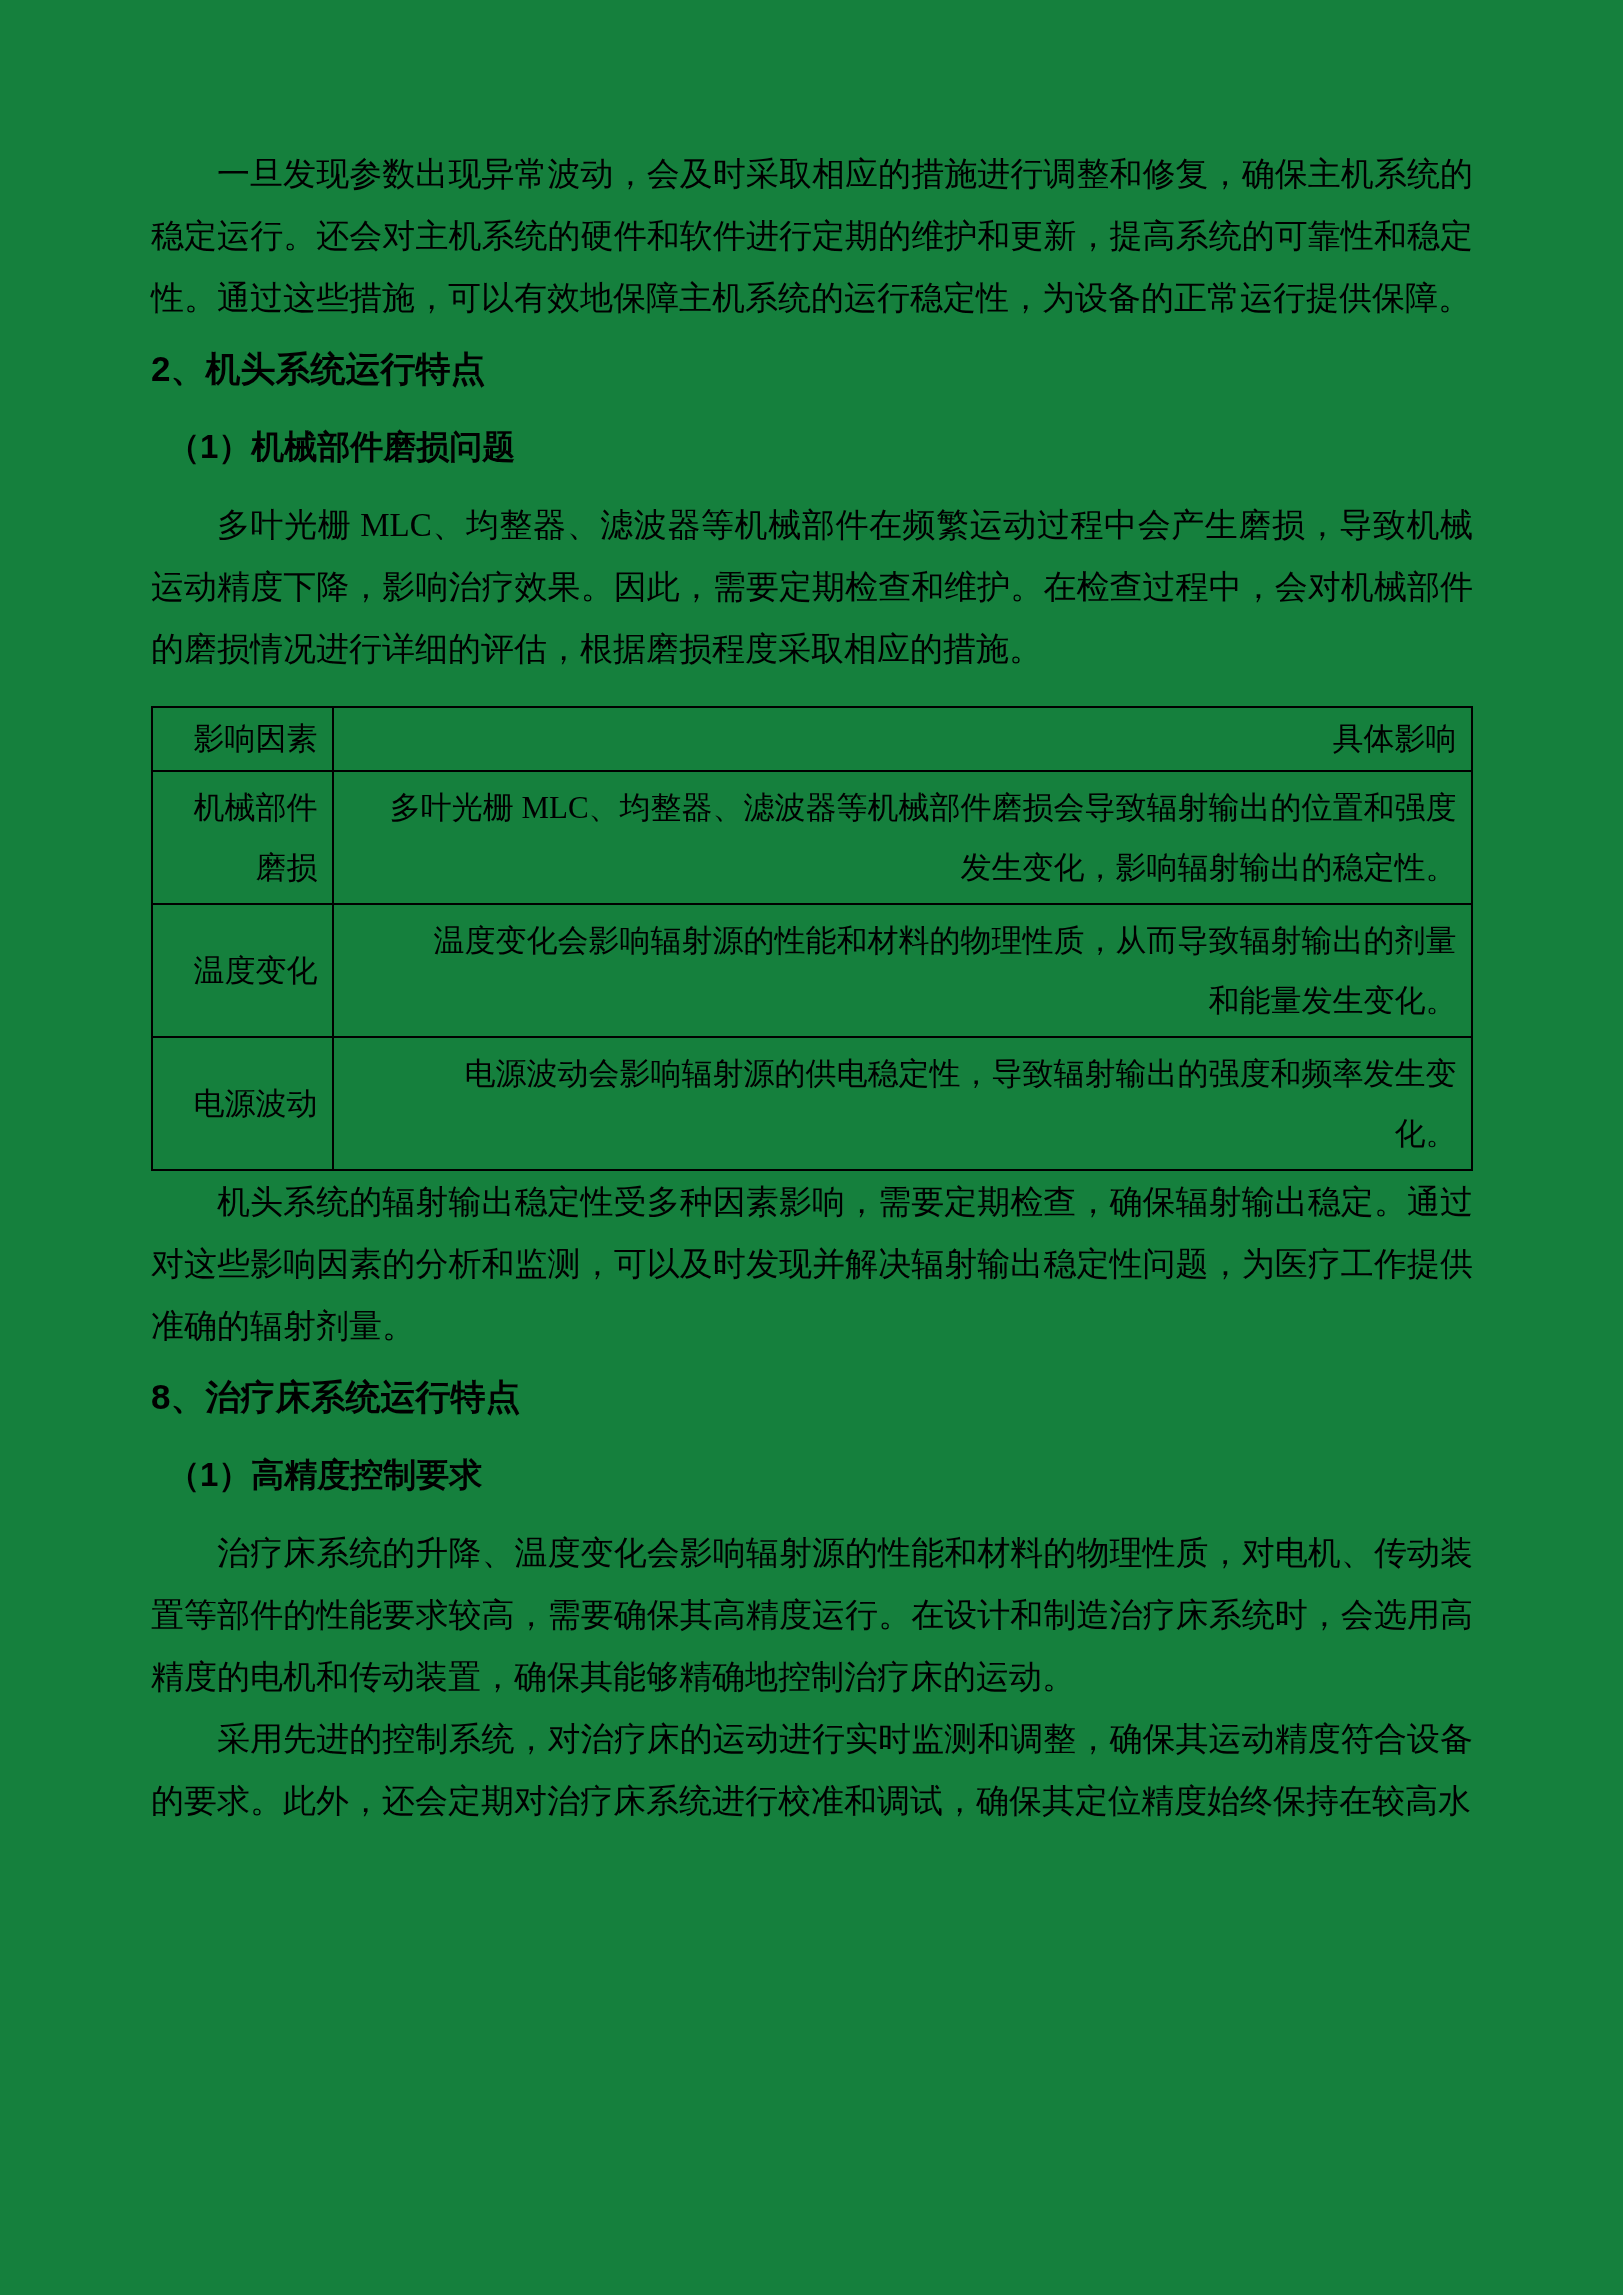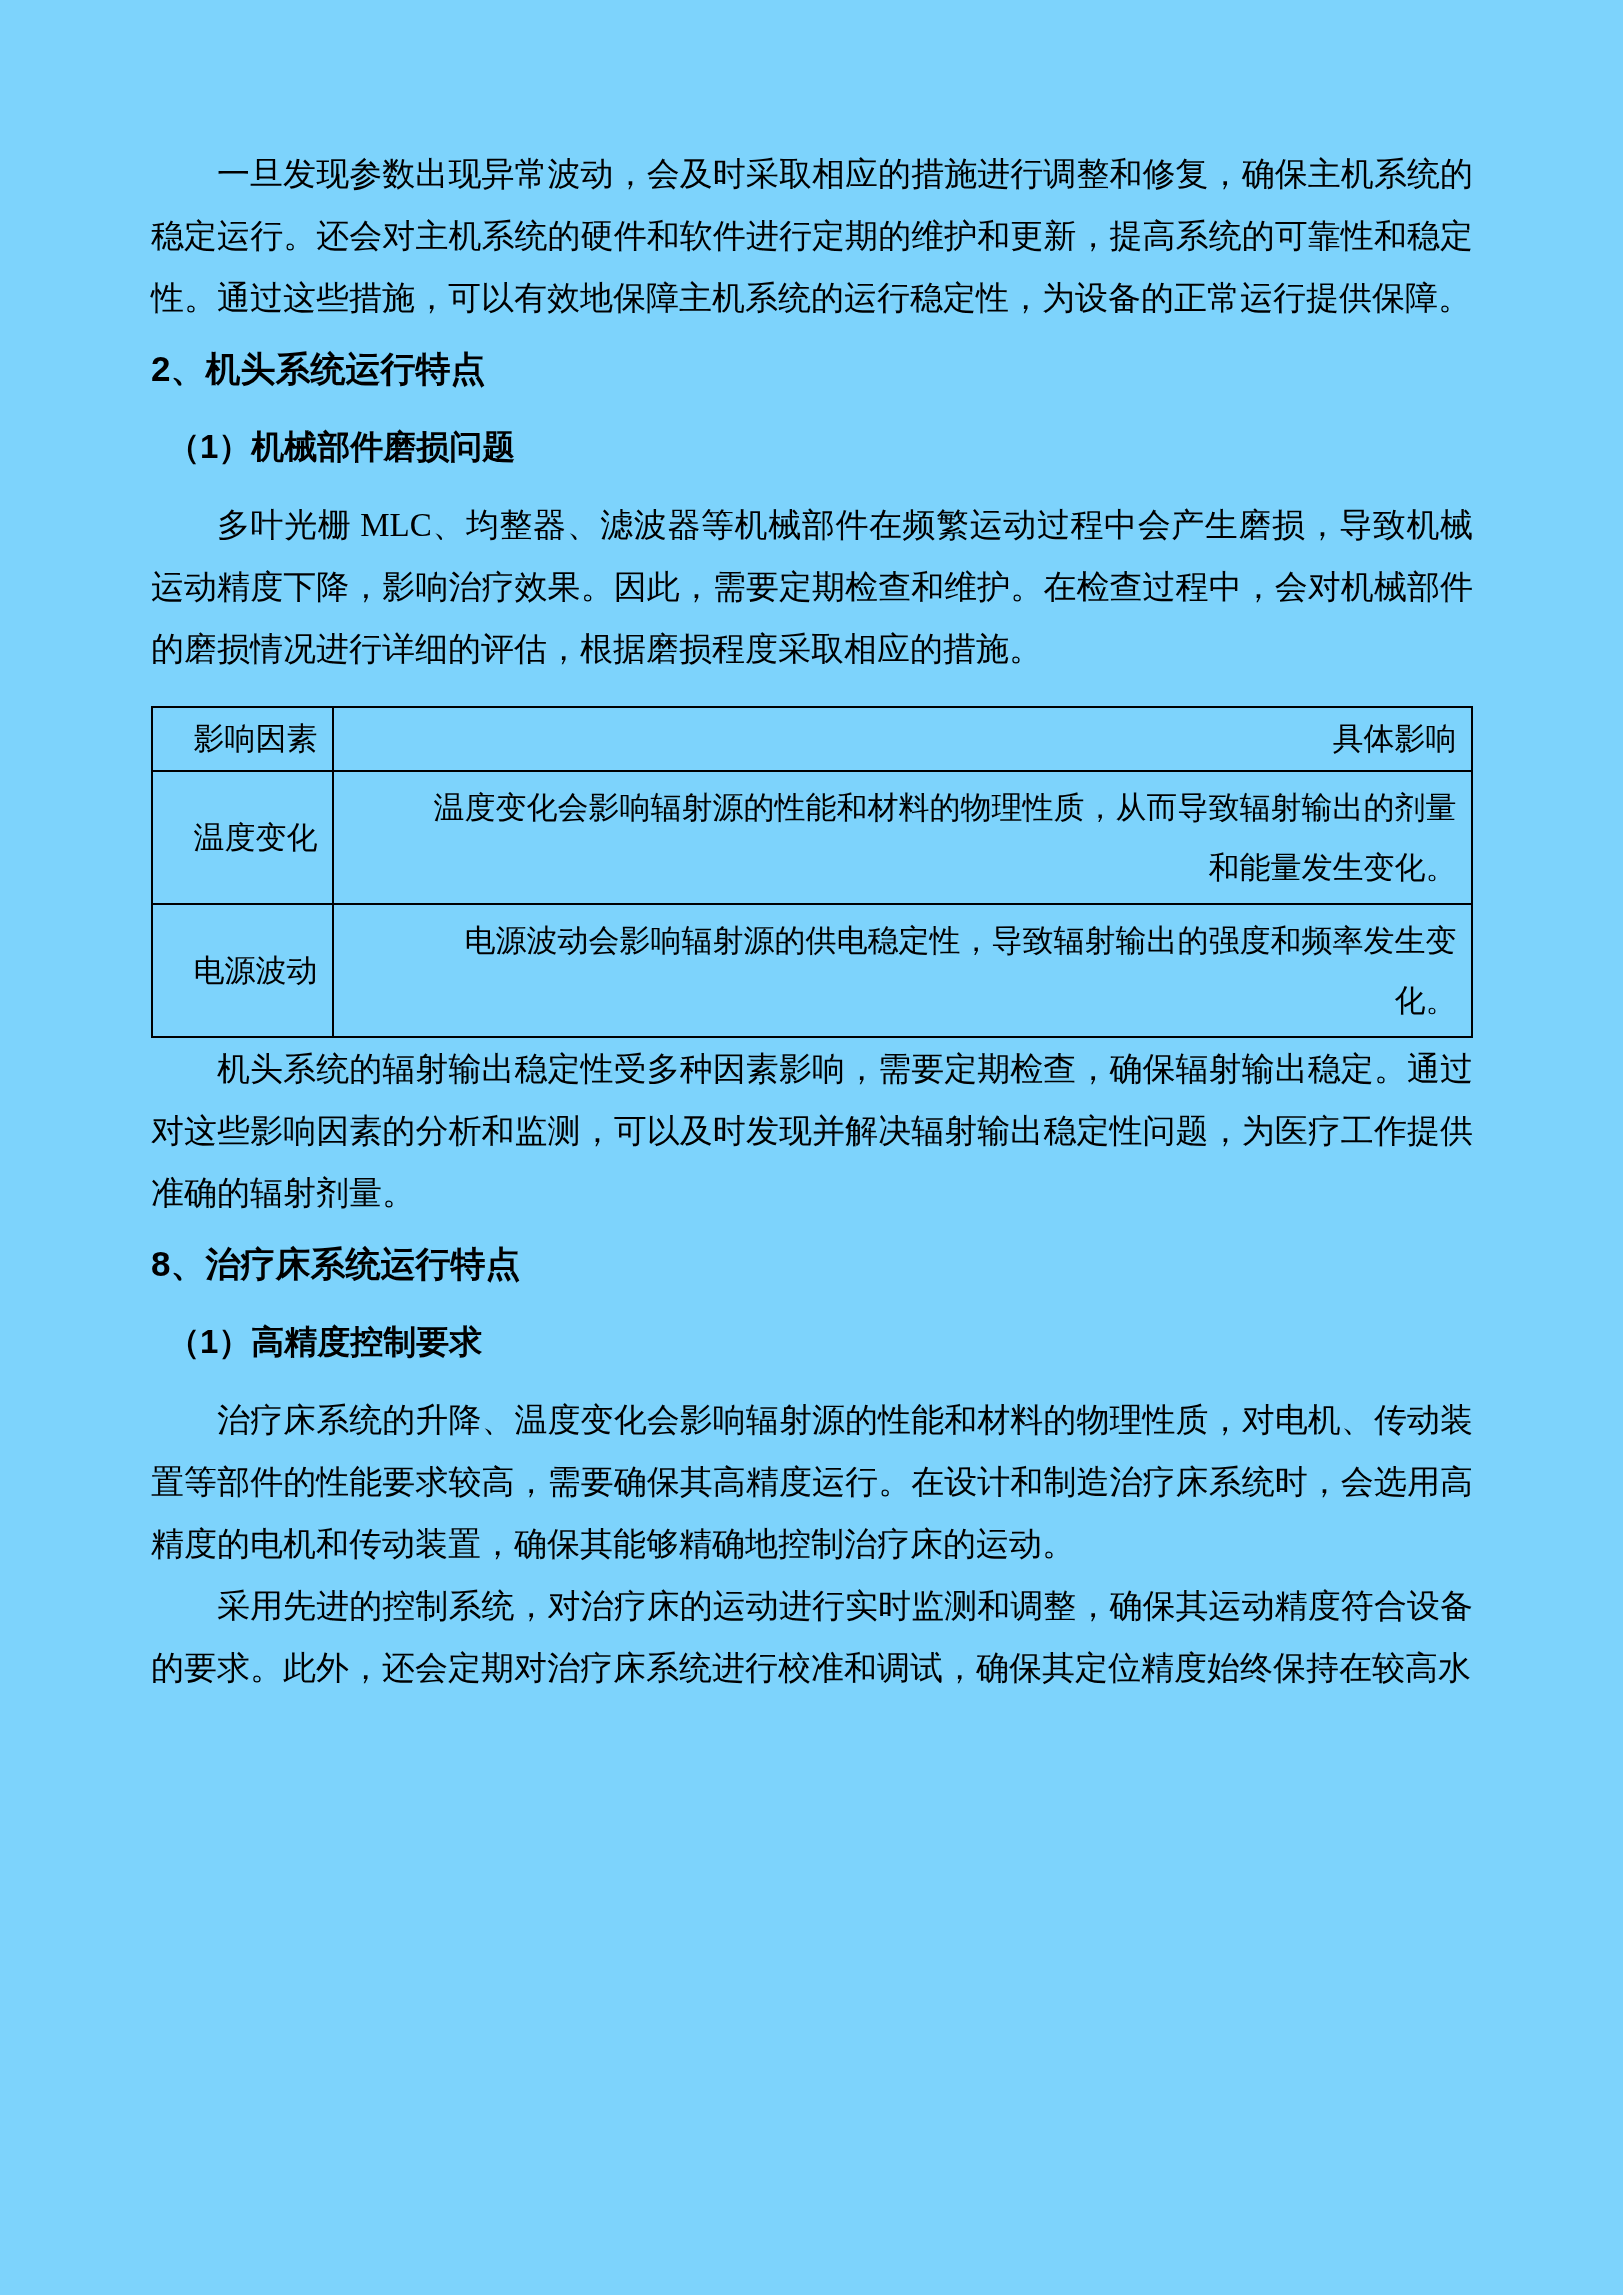--- a/index.html
+++ b/index.html
@@ -4,21 +4,21 @@
 <style>
   html, body {
     margin: 0;
     padding: 0;
     background: #ffffff;
   }
   .page {
     position: relative;
     width: 1623px;
     height: 2295px;
-    background: #7dd3fc;
+    background: #15803d;
     color: #000000;
     overflow: hidden;
   }
   .content {
     position: absolute;
     left: 151px;
     top: 143px;
     width: 1322px;
   }
   .para {
@@ -89,20 +89,25 @@
       <colgroup>
         <col class="c-factor">
         <col class="c-impact">
       </colgroup>
       <tbody>
         <tr class="hdr">
           <th>影响因素</th>
           <th>具体影响</th>
         </tr>
         <tr class="row">
+          <td class="factor">机械部件磨损</td>
+          <td class="impact">多叶光栅 MLC、均整器、滤波器等机械部件磨损会导致辐射输出的位置和强度
+发生变化，影响辐射输出的稳定性。</td>
+        </tr>
+        <tr class="row">
           <td class="factor">温度变化</td>
           <td class="impact">温度变化会影响辐射源的性能和材料的物理性质，从而导致辐射输出的剂量
 和能量发生变化。</td>
         </tr>
         <tr class="row">
           <td class="factor">电源波动</td>
           <td class="impact">电源波动会影响辐射源的供电稳定性，导致辐射输出的强度和频率发生变
 化。</td>
         </tr>
       </tbody>

